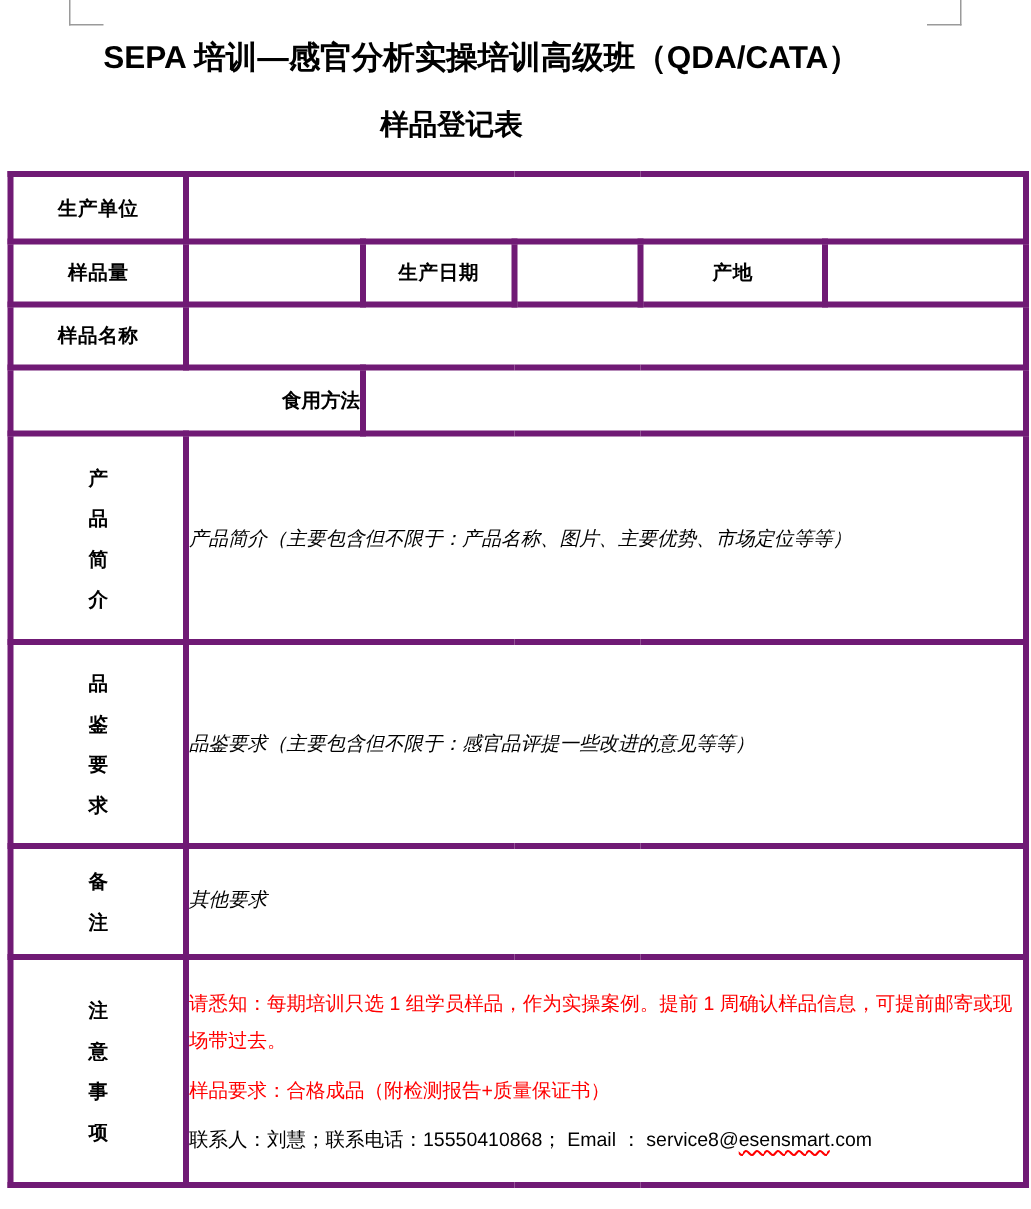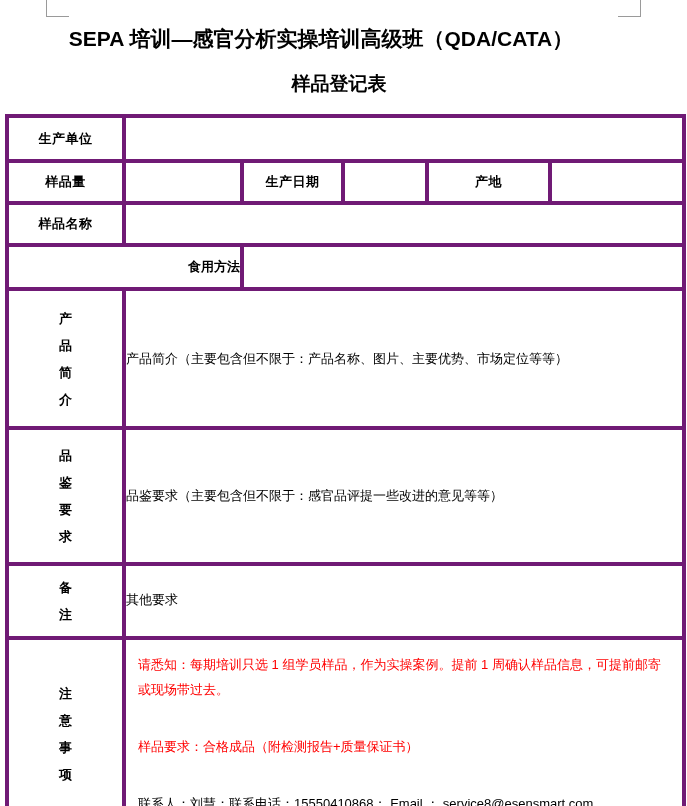--- a/index.html
+++ b/index.html
@@ -53,21 +53,20 @@
   }
   .doc-subtitle {
     position: absolute;
     left: 0;
     top: 72px;
     width: 602px;
     text-align: center;
     font-size: 19px;
     font-weight: bold;
     line-height: 24px;
-    padding-left: 38px;
   }
 
   
   .form-table {
     position: absolute;
     left: 5px;
     top: 114px;
     width: 677px;
     border-collapse: collapse;
     table-layout: fixed;
@@ -104,34 +103,35 @@
     line-height: 27px;
     vertical-align: middle;
   }
   .vlabel span { display: block; }
 
   .body-cell {
     vertical-align: middle;
     padding: 0 8px 0 8px;
     font-size: 13.5px;
     line-height: 20px;
+    font-style: italic;
   }
   .body-cell.top {
     vertical-align: top;
     padding-top: 8px;
   }
 
   .note-cell {
     vertical-align: middle;
     padding: 6px 8px 6px 8px;
     font-size: 13.5px;
   }
   .note-line {
     line-height: 25px;
-    margin: 12px;
+    margin: 0;
   }
   .note-red {
     color: #ff0000;
   }
   .note-gap { height: 8px; }
 
   .spell {
     text-decoration: underline;
     text-decoration-color: #ff0000;
     text-decoration-style: wavy;

